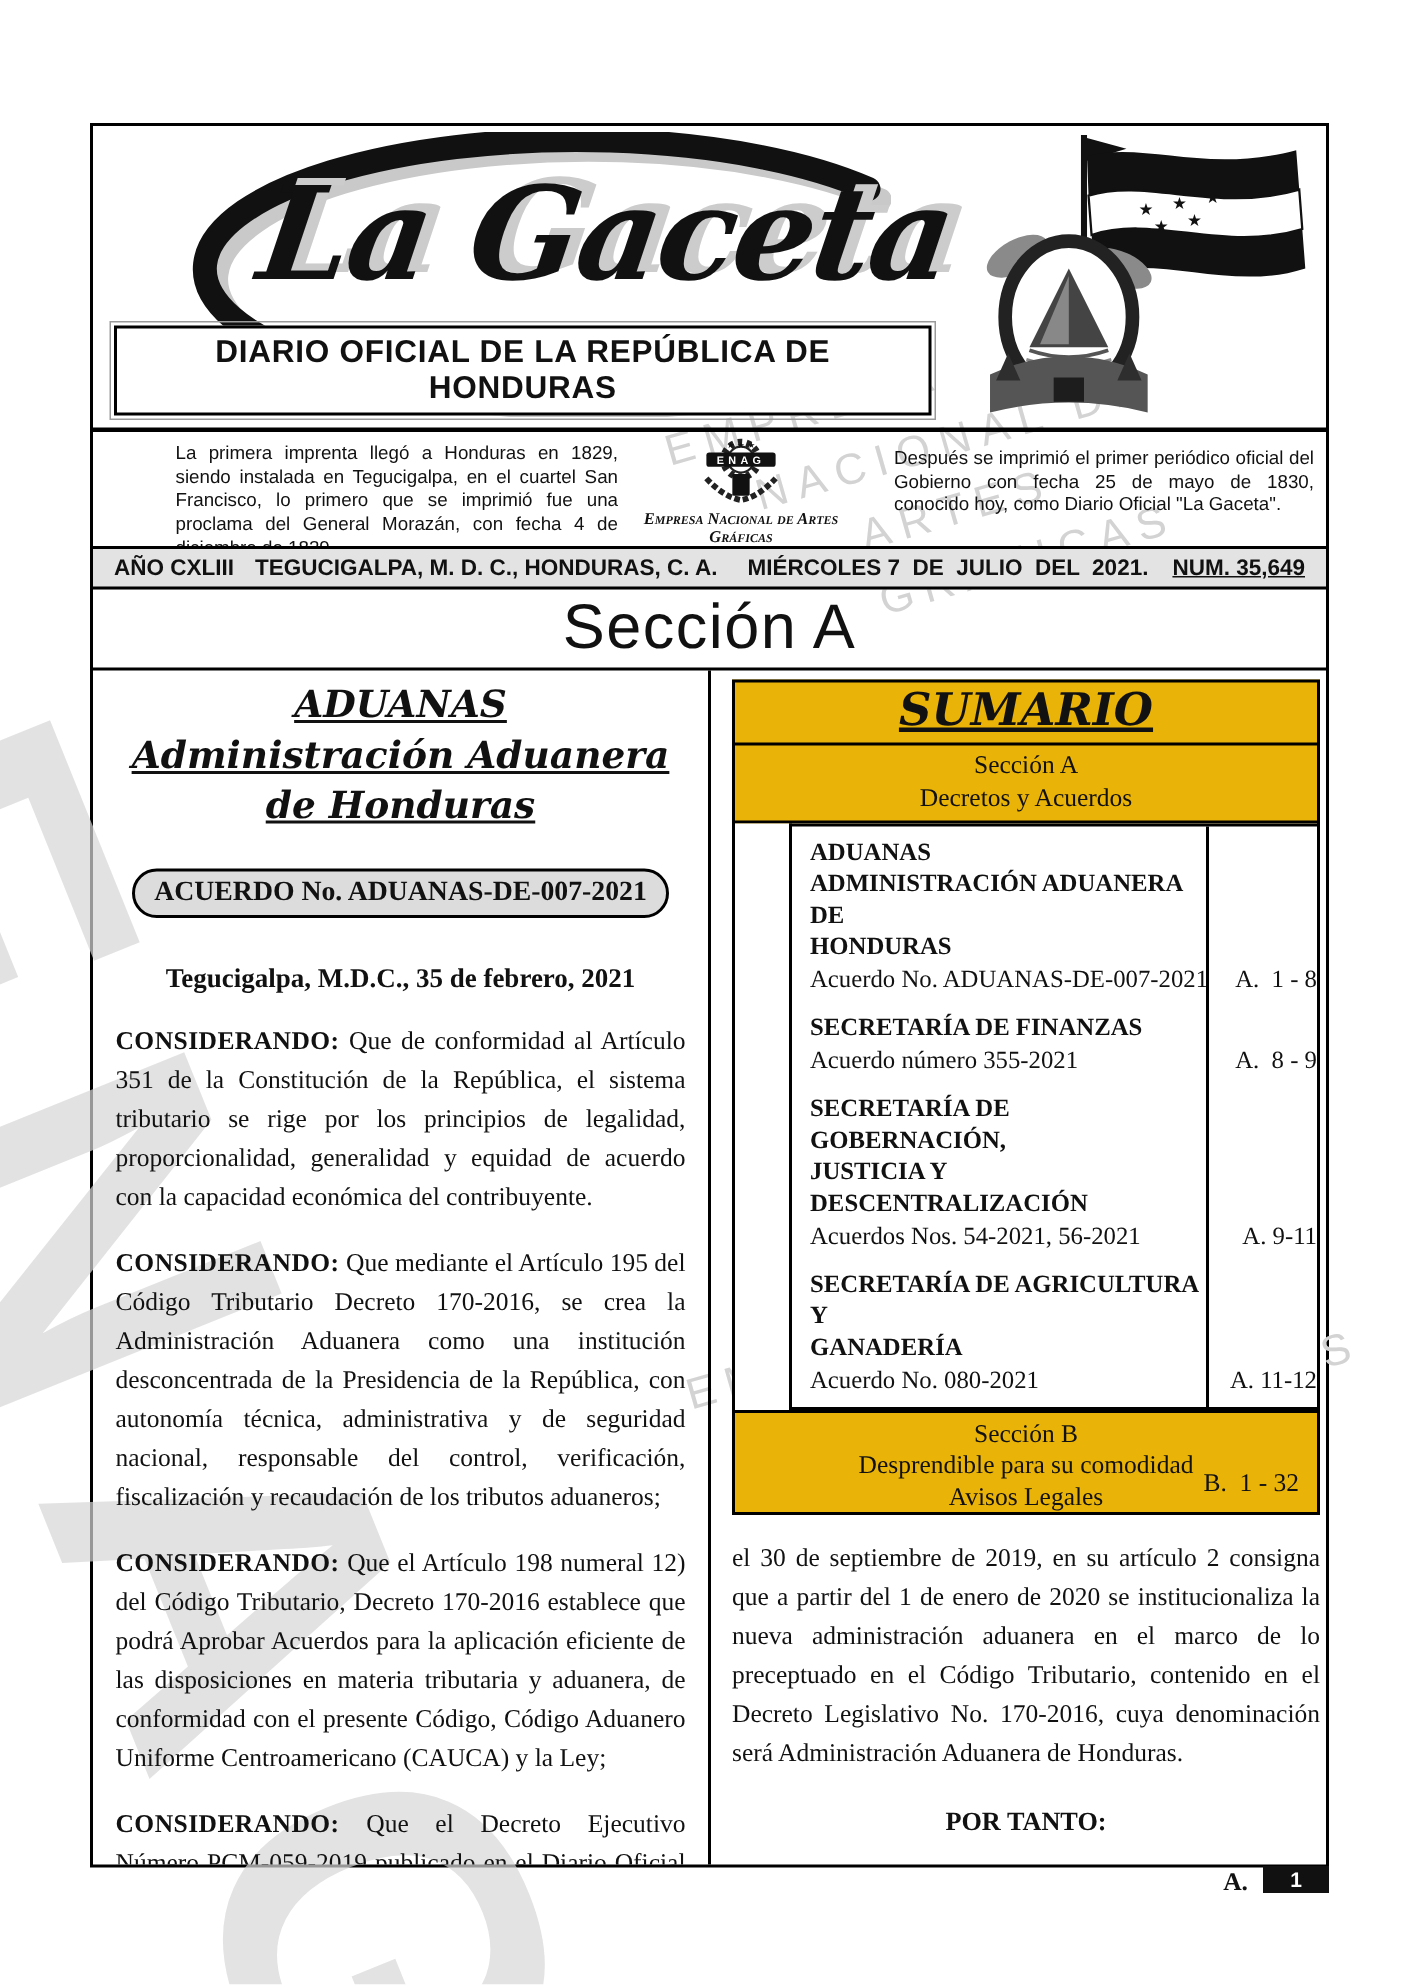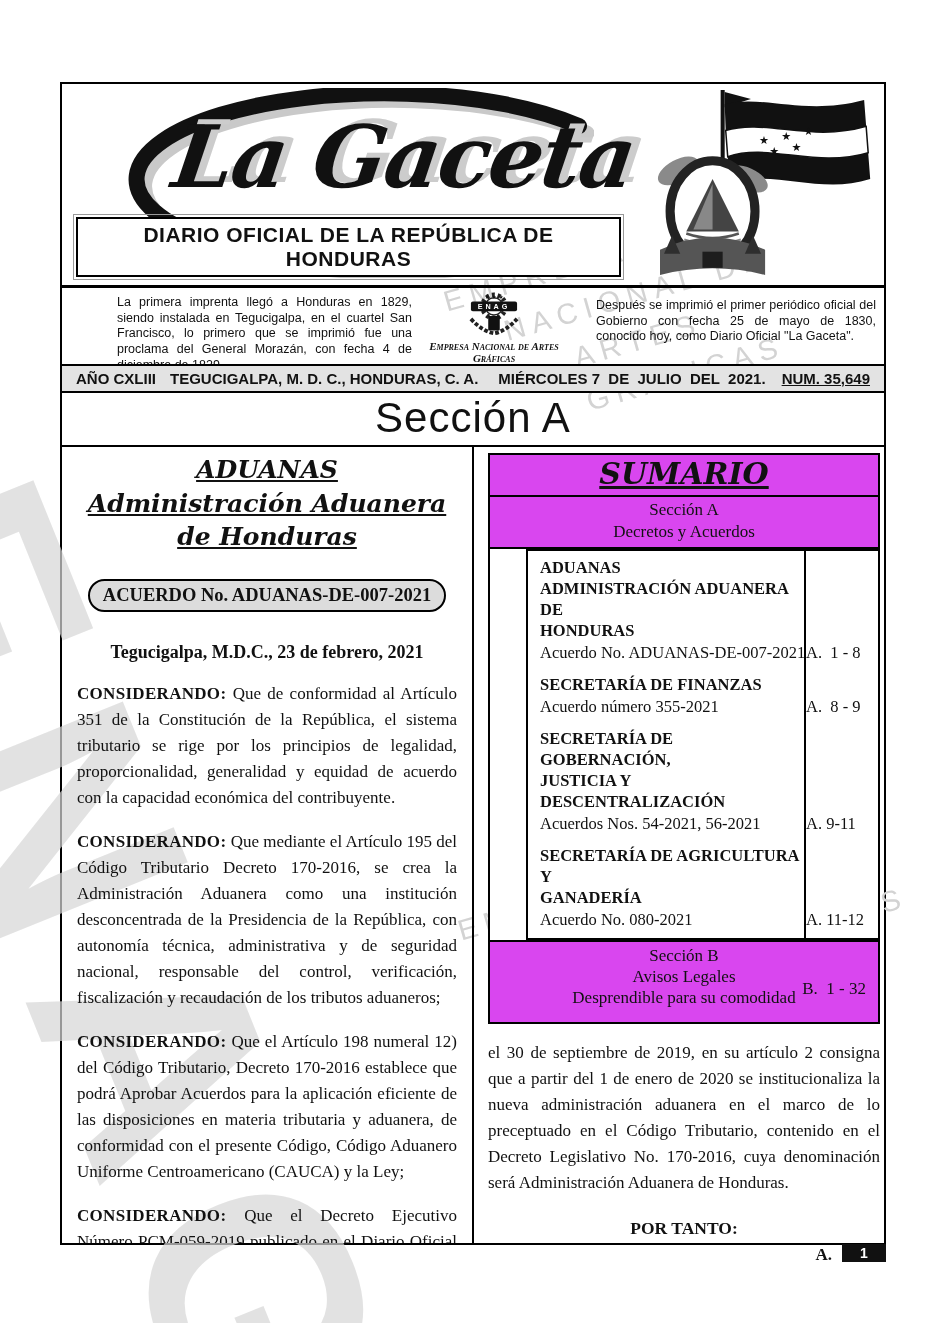--- a/index.html
+++ b/index.html
@@ -73,37 +73,37 @@
           font-style:italic;font-weight:bold;font-size:25px;line-height:33px;
           text-decoration:underline;white-space:pre-line;}
   .acuerdo-box{margin:26px auto 0;width:358px;box-sizing:border-box;border:2px solid #000;
           border-radius:17px;background:#dcdcdc;text-align:center;font-weight:bold;
           font-size:18.5px;padding:4px 0;}
   .doc-date{margin:30px 0 0;text-align:center;font-weight:bold;font-size:18px;}
   .para{margin:18px 0 0;font-size:17px;line-height:26px;text-align:justify;}
   .para b{letter-spacing:.3px;}
 
   
-  .sumario{margin-top:2px;border:2px solid #000;background:#d946ef;}
+  .sumario{margin-top:2px;border:2px solid #000;background:#eab308;}
   .sum-title{text-align:center;font-family:"DejaVu Serif",serif;font-style:italic;
              font-weight:bold;font-size:30px;line-height:36px;padding:1px 0 3px;
              border-bottom:2px solid #000;text-decoration:underline;}
   .sum-seccion{text-align:center;font-size:17px;line-height:22px;padding:2px 0 4px;
                border-bottom:2px solid #000;}
   .sum-content{background:#fff;padding-left:36px;}
   .sum-inner{position:relative;border:2px solid #000;border-right:none;
              padding:6px 0 8px 12px;}
   .sum-inner::after{content:"";position:absolute;top:0;bottom:0;right:72px;width:2px;background:#000;}
   .sum-entry{display:grid;grid-template-columns:1fr 72px;margin-top:11px;}
   .sum-entry:first-child{margin-top:0;}
   .sum-head{font-weight:bold;font-size:16.5px;line-height:21px;white-space:pre-line;}
   .sum-item{font-size:16.5px;line-height:21px;margin-top:1px;}
-  .sum-pages{align-self:end;text-align:left;font-size:16.5px;line-height:21px;white-space:pre;}
+  .sum-pages{align-self:end;text-align:right;font-size:16.5px;line-height:21px;white-space:pre;}
   .sum-bottom{border-top:2px solid #000;position:relative;text-align:center;
-              font-size:17px;line-height:21px;padding:3px 0 14px;}
+              font-size:17px;line-height:21px;padding:3px 0 0;}
   .sum-b-pages{position:absolute;right:12px;top:36px;white-space:pre;}
 
   .por-tanto{margin:22px 0 0;text-align:center;font-weight:bold;font-size:17.5px;}
   .continuation{margin-top:16px;}
 
   
   .page-footer{position:absolute;left:60px;top:1244px;width:826px;text-align:right;
                font-weight:bold;font-size:17px;}
   .page-num{display:inline-block;background:#111;color:#fff;width:44px;text-align:center;
             font-family:"Liberation Sans",sans-serif;font-weight:bold;font-size:14px;
@@ -189,21 +189,21 @@
     </div>
 
     <div class="section-heading z">Sección A</div>
 
     <div class="columns z">
       <div class="col-left">
         <h2 class="agency">ADUANAS</h2>
         <h2 class="agency-sub">Administración Aduanera
 de Honduras</h2>
         <div class="acuerdo-box">ACUERDO No. ADUANAS-DE-007-2021</div>
-        <p class="doc-date">Tegucigalpa, M.D.C., 23 de febrero, 2021</p>
+        <p class="doc-date">Tegucigalpa, M.D.C., 35 de febrero, 2021</p>
         <p class="para"><b>CONSIDERANDO:</b> <span>Que de conformidad al Artículo 351 de la Constitución de la República, el sistema tributario se rige por los principios de legalidad, proporcionalidad, generalidad y equidad de acuerdo con la capacidad económica del contribuyente.</span></p>
         <p class="para"><b>CONSIDERANDO:</b> <span>Que mediante el Artículo 195 del Código Tributario Decreto 170-2016, se crea la Administración Aduanera como una institución desconcentrada de la Presidencia de la República, con autonomía técnica, administrativa y de seguridad nacional, responsable del control, verificación, fiscalización y recaudación de los tributos aduaneros;</span></p>
         <p class="para"><b>CONSIDERANDO:</b> <span>Que el Artículo 198 numeral 12) del Código Tributario, Decreto 170-2016 establece que podrá Aprobar Acuerdos para la aplicación eficiente de las disposiciones en materia tributaria y aduanera, de conformidad con el presente Código, Código Aduanero Uniforme Centroamericano (CAUCA) y la Ley;</span></p>
         <p class="para"><b>CONSIDERANDO:</b> <span>Que el Decreto Ejecutivo Número PCM-059-2019 publicado en el Diario Oficial La Gaceta</span></p>
       </div>
 
       <div class="col-right">
         <div class="sumario">
           <div class="sum-title">SUMARIO</div>
           <div class="sum-seccion">
@@ -241,22 +241,22 @@
                   <div class="sum-head">SECRETARÍA DE AGRICULTURA Y
 GANADERÍA</div>
                   <div class="sum-item">Acuerdo No. 080-2021</div>
                 </div>
                 <div class="sum-pages">A. 11-12</div>
               </div>
             </div>
           </div>
           <div class="sum-bottom">
             <div>Sección B</div>
+            <div>Desprendible para su comodidad</div>
             <div>Avisos Legales</div>
-            <div>Desprendible para su comodidad</div>
             <span class="sum-b-pages">B.  1 - 32</span>
           </div>
         </div>
 
         <p class="para continuation">el 30 de septiembre de 2019, en su artículo 2 consigna que a partir del 1 de enero de 2020 se institucionaliza la nueva administración aduanera en el marco de lo preceptuado en el Código Tributario, contenido en el Decreto Legislativo No. 170-2016, cuya denominación será Administración Aduanera de Honduras.</p>
         <p class="por-tanto">POR TANTO:</p>
 
       </div>
     </div>
   </div>

